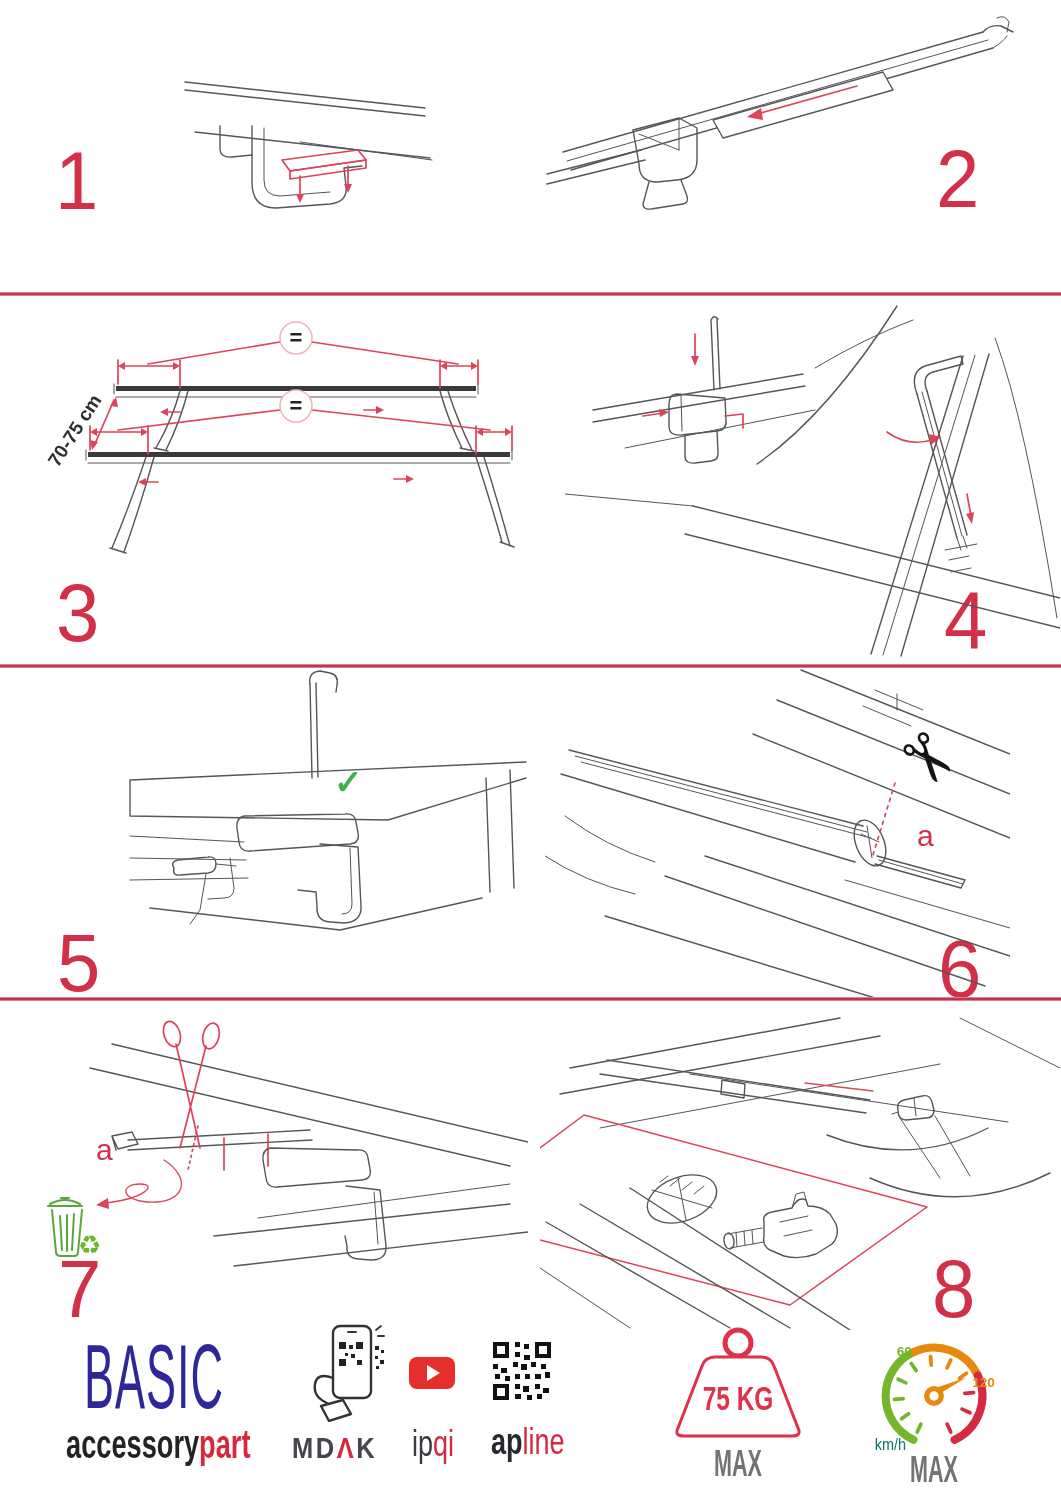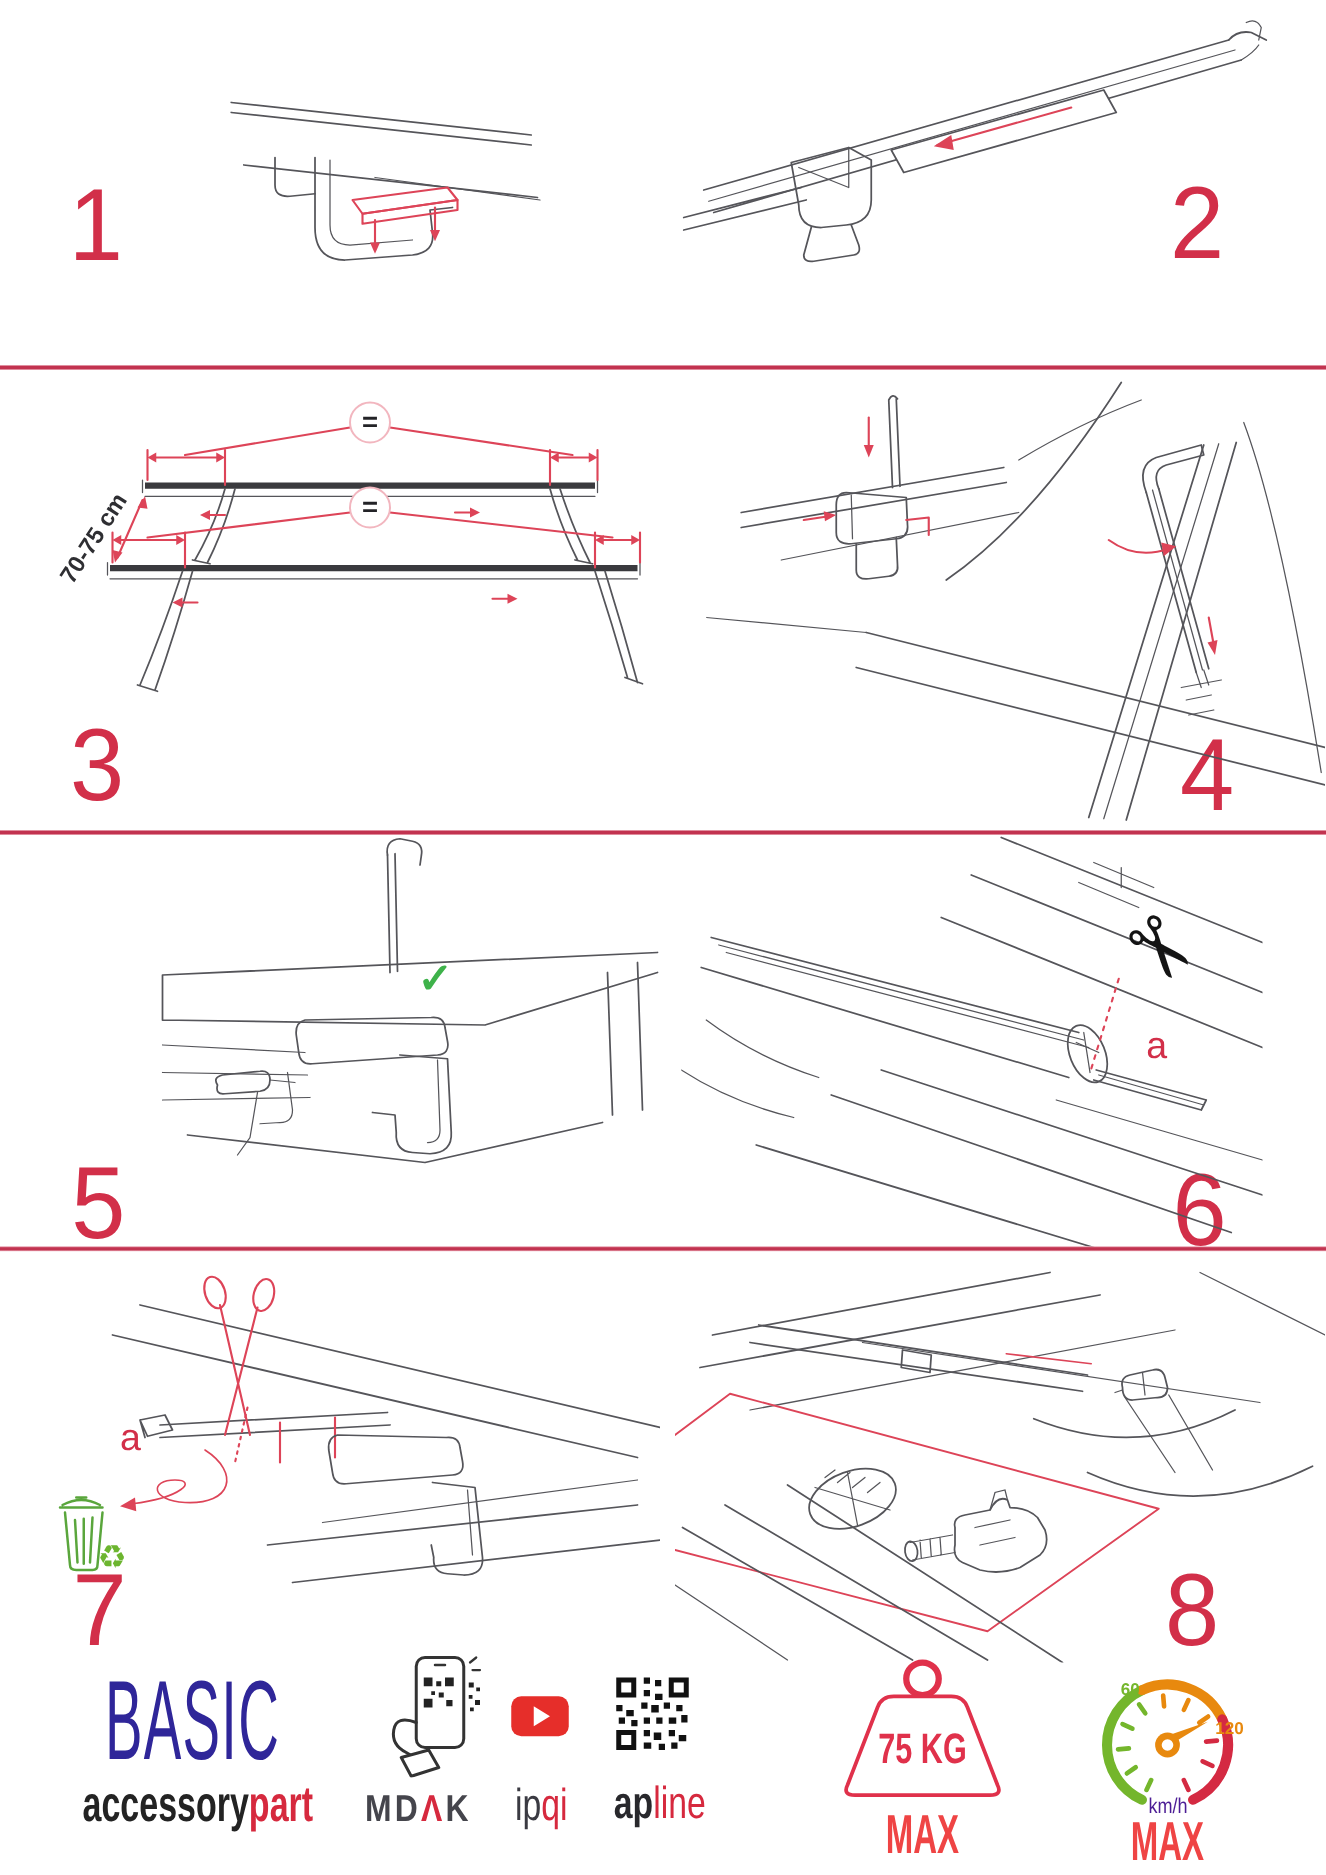--- a/index.html
+++ b/index.html
@@ -34,24 +34,24 @@
   .ipqi{position:absolute;left:412px;top:1426px;font-size:36px;line-height:1;
         transform:scaleX(.75);transform-origin:left top;white-space:nowrap;}
   .ipqi .k{color:#3a3a42;} .ipqi .rd{color:#d6293e;}
   .apline{position:absolute;left:491px;top:1424px;font-size:36px;line-height:1;
           transform:scaleX(.75);transform-origin:left top;white-space:nowrap;}
   .apline .k{color:#28282c;font-weight:bold;} .apline .rd{color:#d6293e;}
   .yt{position:absolute;left:409px;top:1357px;width:46px;height:32px;background:#e62e2a;
       border-radius:8px;display:flex;align-items:center;justify-content:center;}
   .yt .tri{width:0;height:0;border-left:13px solid #fff;border-top:8px solid transparent;
            border-bottom:8px solid transparent;margin-left:3px;}
-  .maxline{position:absolute;text-align:center;font-size:44px;font-weight:600;color:#ef4444;
+  .maxline{position:absolute;text-align:center;font-size:36px;font-weight:600;color:#737373;
            line-height:1;}
   .maxline span{display:inline-block;transform:scaleX(.6);transform-origin:center top;}
-  .kmh{position:absolute;text-align:center;font-size:17px;color:#4c1d95;line-height:1;}
+  .kmh{position:absolute;font-size:17px;color:#0f766e;line-height:1;}
   .kmh span{display:inline-block;transform:scaleX(.85);transform-origin:center top;}
 </style>
 </head>
 <body>
 
 <div class="page">
 
   <div class="step-num" style="left:55px;top:140px">1</div>
 
   <svg class="abs" style="left:140px;top:22px" width="370" height="235" viewBox="0 0 370 235">

